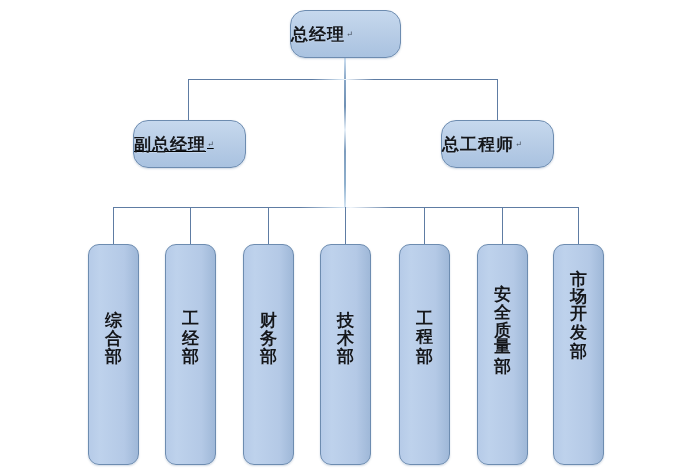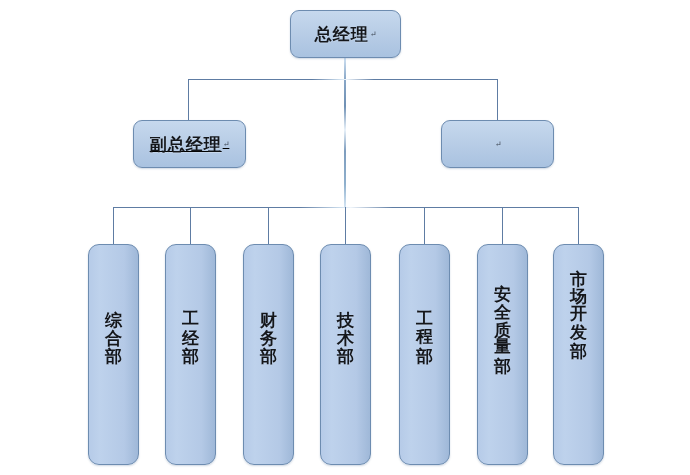--- a/index.html
+++ b/index.html
@@ -40,26 +40,25 @@
     background: linear-gradient(to bottom,
        #cfe1f2 0%, #8aa8c8 14%, #6f90b4 32%,
        #e8f1f9 48%, #7e9dbe 62%, #8fb0cd 84%, #d7e7f5 100%);
   }
 
   
   .box {
     position: absolute;
     box-sizing: border-box;
     border: 1px solid #6d8cb0;
-    border-radius: 9px;
+    border-radius: 15px;
     background: linear-gradient(to bottom, #c6d8ee 0%, #bcd0e8 35%, #a9c2e0 100%);
     box-shadow: 0 1px 2px rgba(80, 110, 150, 0.28);
     display: flex;
     align-items: center;
-    justify-content: center;
   }
   .box-label {
     color: #14161a;
     font-weight: bold;
     letter-spacing: 1px;
     white-space: nowrap;
     text-shadow: 0 1px 0 rgba(255,255,255,0.18);
   }
   .box-top .box-label,
   .box-mid .box-label {
@@ -119,20 +118,21 @@
     <span class="box-label">总经理</span>
       <span class="mark">↵</span>
   </div>
 
   <div class="box box-mid" style="left:133px; top:120px; width:113px; height:48px;text-decoration:underline;">
     <span class="box-label">副总经理</span>
       <span class="mark">↵</span>
   </div>
 
   <div class="box box-mid" style="left:441px; top:120px; width:113px; height:48px;">
+    <span class="box-label">总工程师</span>
       <span class="mark">↵</span>
   </div>
 
   <div class="box box-dept" style="left:88px; top:244px; width:51px; height:221px; padding-top:52px;">
     <span class="dept-label">综合部</span>
   </div>
 
   <div class="box box-dept" style="left:165px; top:244px; width:51px; height:221px; padding-top:52px;">
     <span class="dept-label">工经部</span>
   </div>

